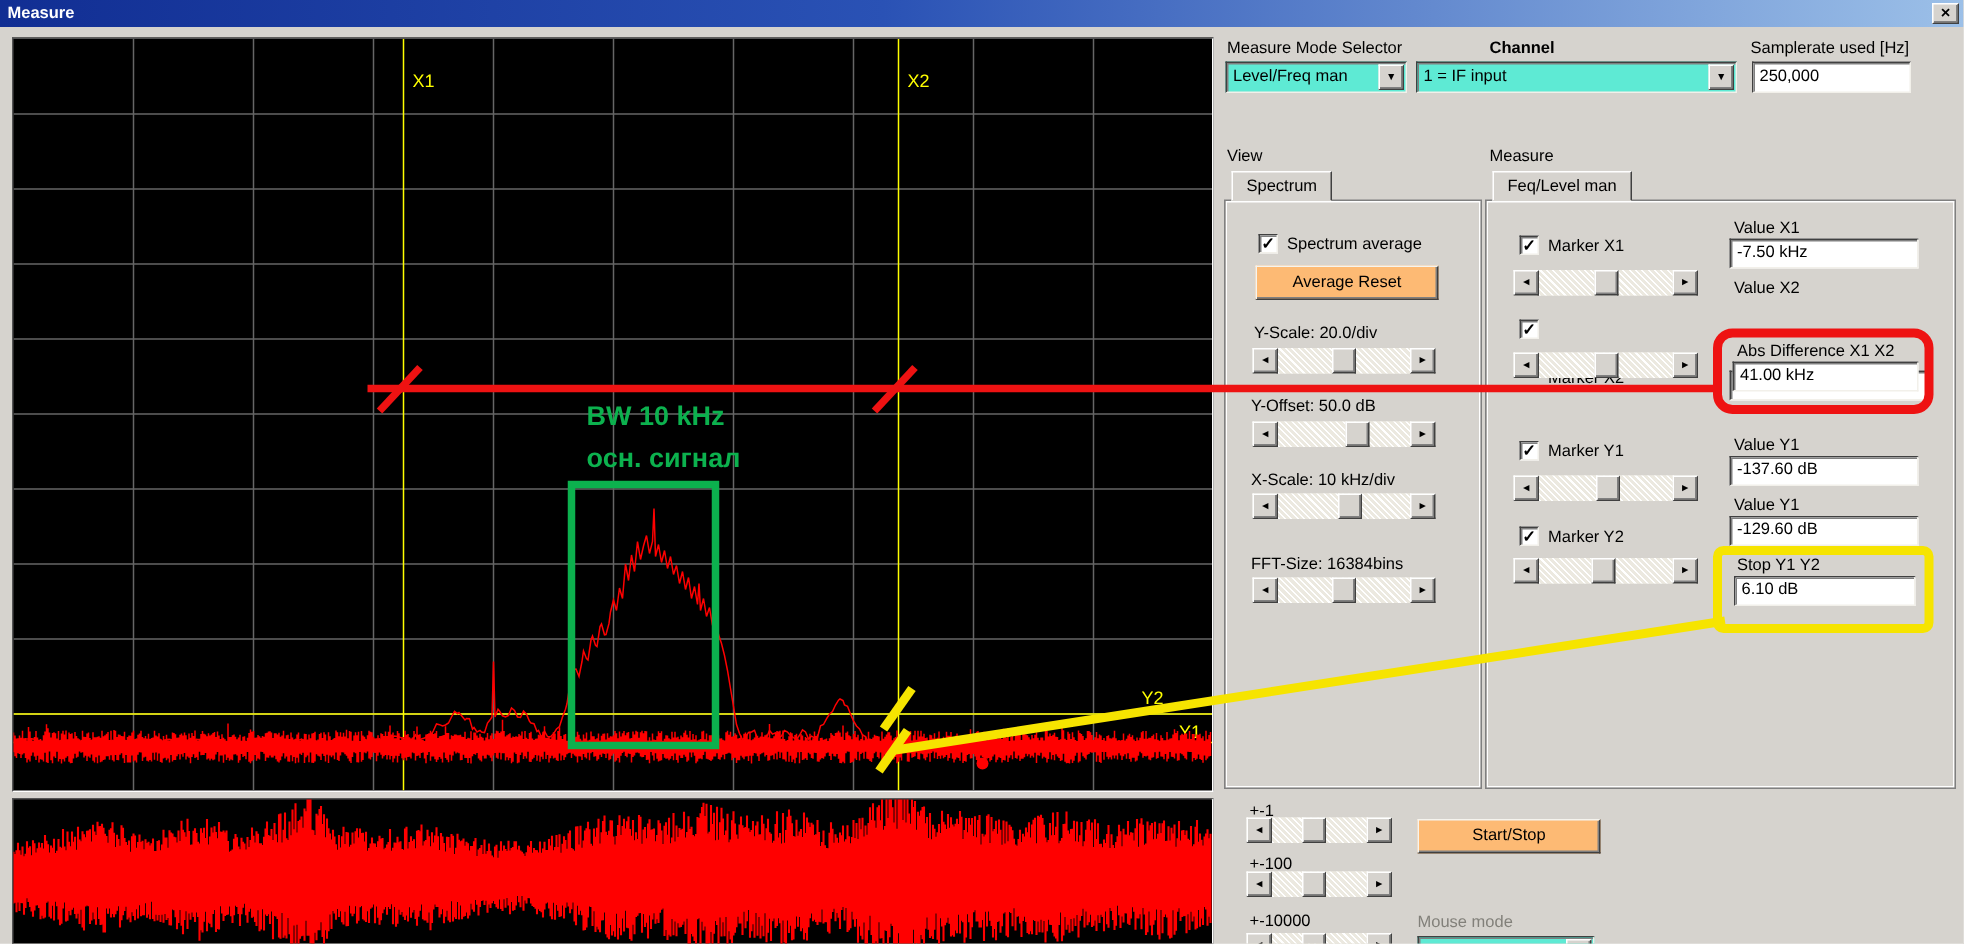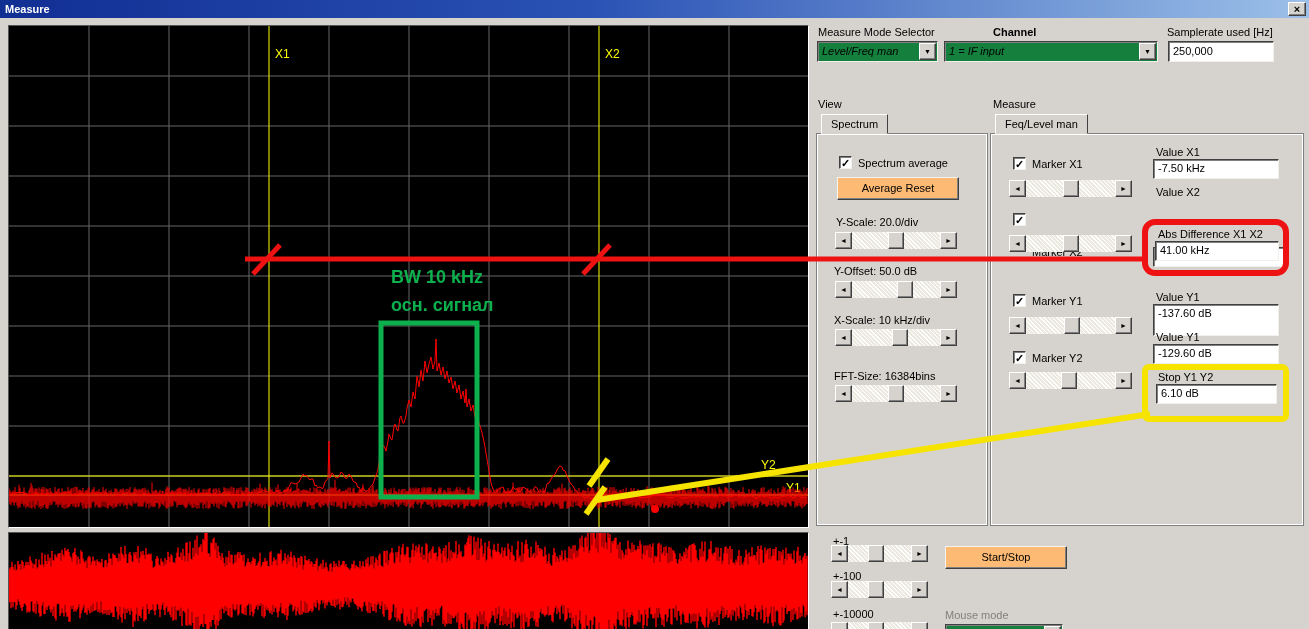--- a/index.html
+++ b/index.html
@@ -9,22 +9,22 @@
     background:linear-gradient(90deg,#112e93 0%,#2a52b5 45%,#9cc0e8 100%);
     color:#fff;font-weight:bold;line-height:18px;padding-left:5px;box-sizing:border-box;}
   .close-btn{position:absolute;right:3px;top:2px;width:18px;height:14px;background:#d6d3ce;
     border:1px solid;border-color:#fff #404040 #404040 #fff;box-shadow:inset -1px -1px 0 #808080;
     color:#000;font-weight:bold;font-size:11px;line-height:12px;text-align:center;box-sizing:border-box;}
   .display{position:absolute;background:#000;border:1px solid #555;border-bottom-color:#fff;border-right-color:#fff;}
   .lbl{position:absolute;white-space:nowrap;}
   .lbl-dis{color:#82807a;}
   .field{position:absolute;background:#fff;border:1px solid #404040;border-bottom-color:#f2f0ea;border-right-color:#f2f0ea;
     box-shadow:inset 1px 1px 0 #808080;box-sizing:border-box;line-height:17px;padding-left:4px;white-space:nowrap;overflow:hidden;}
-  .combo{position:absolute;background:#15803d;border:1px solid #404040;border-bottom-color:#f2f0ea;border-right-color:#f2f0ea;
-    box-shadow:inset 1px 1px 0 #808080;box-sizing:border-box;font-style:italic;}
+  .combo{position:absolute;background:#5eead4;border:1px solid #404040;border-bottom-color:#f2f0ea;border-right-color:#f2f0ea;
+    box-shadow:inset 1px 1px 0 #808080;box-sizing:border-box;}
   .combo-value{position:absolute;left:4px;top:1px;line-height:17px;white-space:nowrap;}
   .combo-btn{position:absolute;right:1px;top:1px;bottom:1px;width:17px;background:#d6d3ce;
     border:1px solid;border-color:#fff #404040 #404040 #fff;box-shadow:inset -1px -1px 0 #808080;
     font-size:7px;text-align:center;line-height:15px;box-sizing:border-box;}
   .btn{position:absolute;background:#fdba74;border:1px solid;border-color:#f5f4ef #404040 #404040 #f5f4ef;
     box-shadow:inset -1px -1px 0 #808080;text-align:center;box-sizing:border-box;}
   .groupbox{position:absolute;border:1px solid #808080;box-shadow:inset 1px 1px 0 #fff,inset -1px -1px 0 #fff;}
   .tab{position:absolute;height:20px;background:#d6d3ce;border:1px solid;border-color:#fff #404040 #d6d3ce #fff;
     line-height:19px;padding:0 9px;box-sizing:border-box;z-index:2;}
   .cb{position:absolute;width:13px;height:13px;background:#fff;border:1px solid #404040;
@@ -197,21 +197,21 @@
   <div class="lbl" style="left:1156px;top:146px;">Value X1</div>
   <div class="field" style="left:1153px;top:159px;width:126px;height:20px;">-7.50 kHz</div>
 
   <div class="lbl" style="left:1156px;top:186px;">Value X2</div>
   <div class="field" style="left:1153px;top:199px;width:134px;height:20px;margin-top:48px;">33.50 kHz</div>
 
   <div class="lbl" style="left:1158px;top:228px;">Abs Difference X1 X2</div>
   <div class="field" style="left:1155px;top:241px;width:124px;height:20px;">41.00 kHz</div>
 
   <div class="lbl" style="left:1156px;top:291px;">Value Y1</div>
-  <div class="field" style="left:1153px;top:304px;width:126px;height:32px;">-137.60 dB</div>
+  <div class="field" style="left:1153px;top:304px;width:126px;height:20px;">-137.60 dB</div>
 
   <div class="lbl" style="left:1156px;top:331px;">Value Y1</div>
   <div class="field" style="left:1153px;top:344px;width:126px;height:20px;">-129.60 dB</div>
 
   <div class="lbl" style="left:1158px;top:371px;">Stop Y1 Y2</div>
   <div class="field" style="left:1156px;top:384px;width:121px;height:20px;">6.10 dB</div>
 
   <div class="lbl" style="left:833px;top:535px;">+-1</div>
   <div class="hscroll" style="left:831px;top:545px;width:97px;">
       <div class="sb-btn">◄</div>

